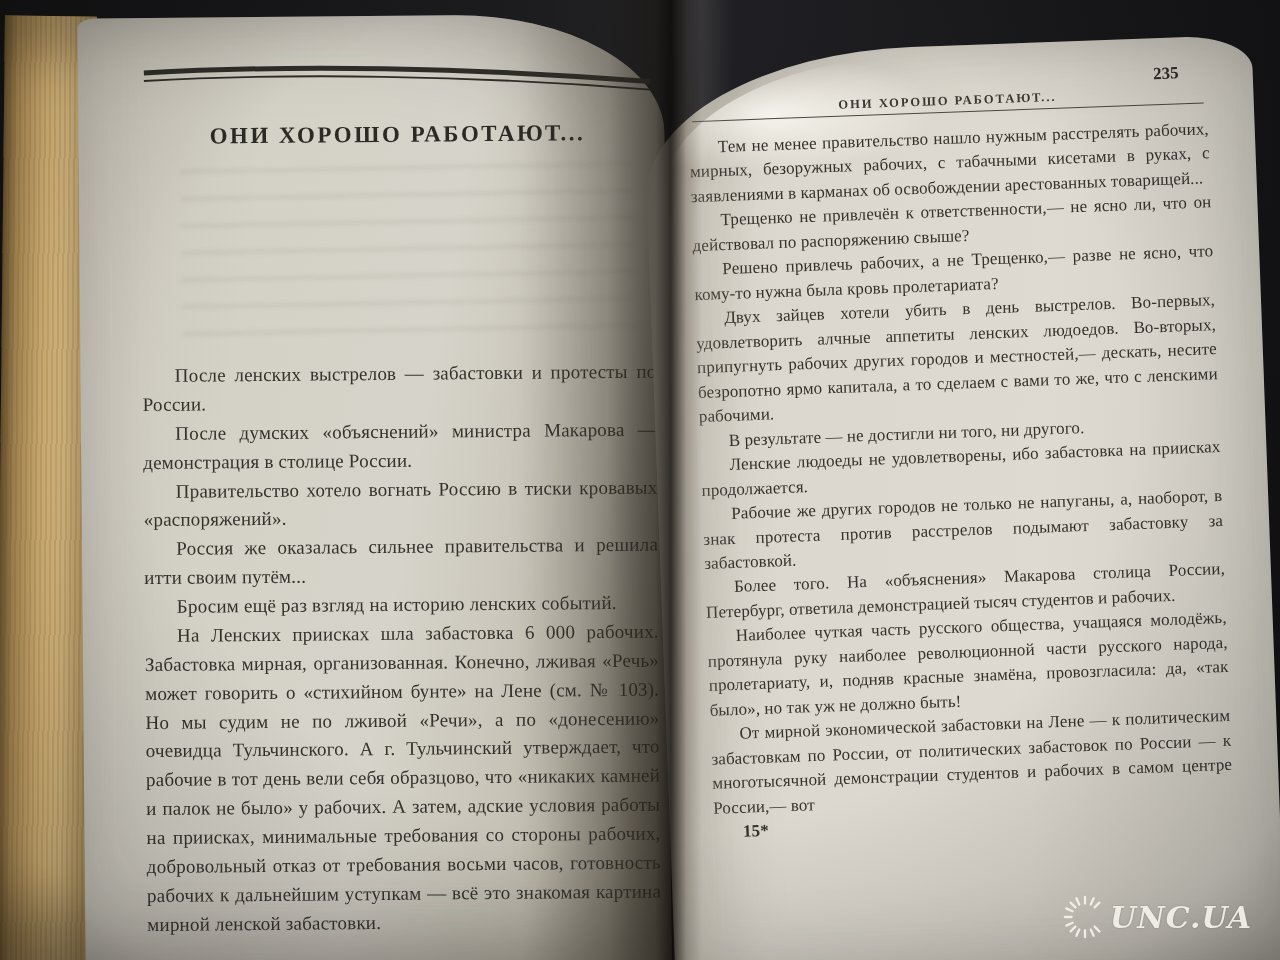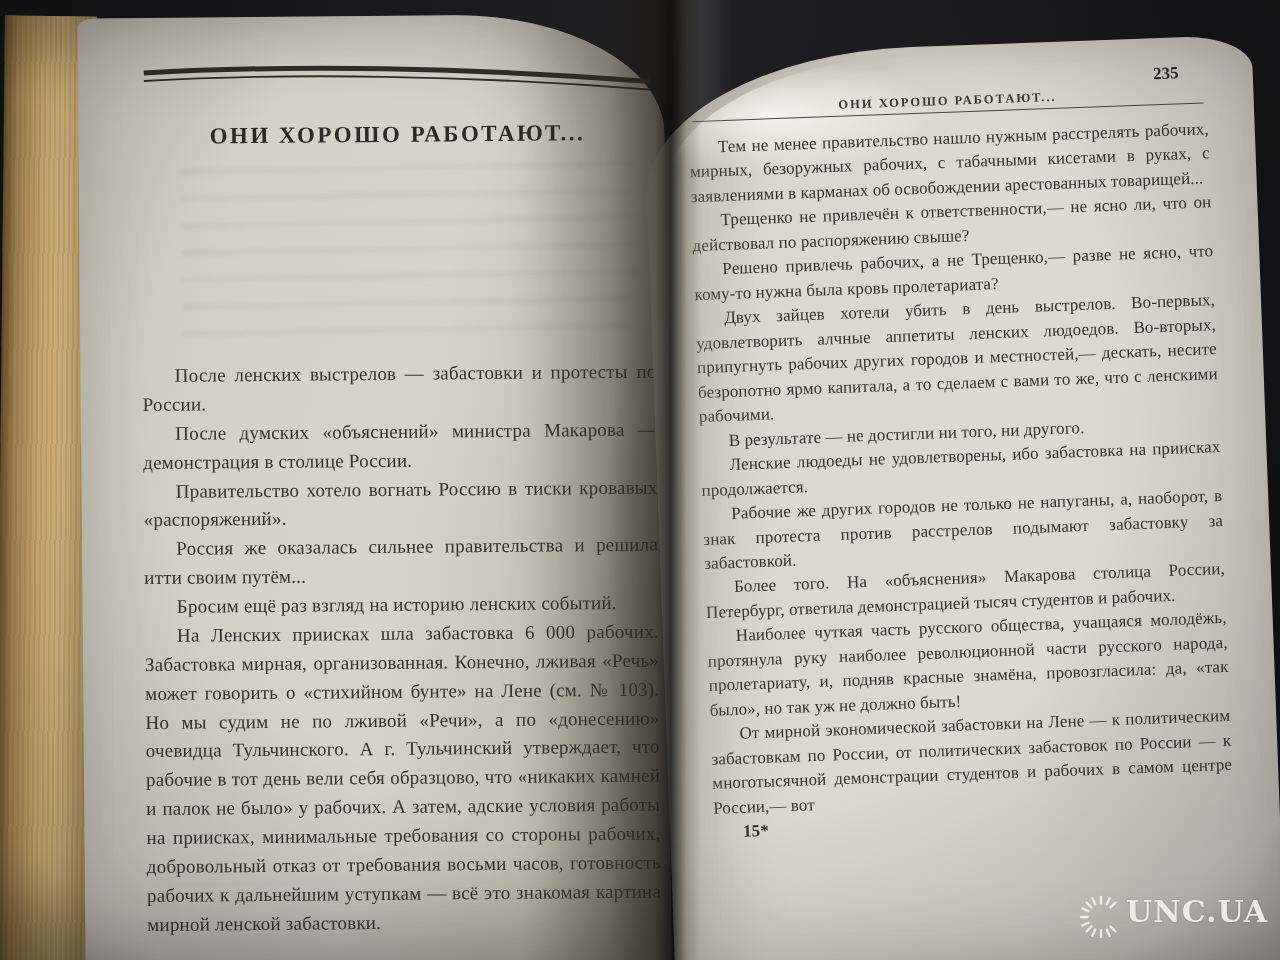--- a/index.html
+++ b/index.html
@@ -53,22 +53,22 @@
   
   .gutter{position:absolute;left:520px;top:0;width:260px;height:960px;pointer-events:none;
     background:linear-gradient(90deg,
       rgba(0,0,0,0) 0%, rgba(40,34,26,.18) 34%, rgba(28,24,18,.50) 52%,
       rgba(14,12,9,.78) 58%, rgba(90,80,66,.25) 64%, rgba(255,252,240,.10) 70%,
       rgba(0,0,0,0) 82%);}
   .vignette{position:absolute;inset:0;pointer-events:none;
     background:radial-gradient(ellipse at 50% 42%, rgba(0,0,0,0) 55%, rgba(10,9,7,.18) 88%, rgba(8,7,5,.35) 100%);}
 
   
-  .watermark{position:absolute;right:12px;bottom:20px;display:flex;align-items:flex-start;gap:2px;
-    color:#f4f2ea;opacity:.92;}
+  .watermark{position:absolute;right:28px;bottom:20px;display:flex;align-items:center;gap:2px;
+    color:#f4f2ea;opacity:.92;font-style:italic;}
   .wm-text{font-family:"DejaVu Serif",serif;font-weight:bold;font-size:30px;letter-spacing:1px;
     text-shadow:0 0 2px rgba(60,60,55,.4);}
   .wm-icon{width:46px;height:46px;}
 </style>
 </head>
 <body>
 
 <div class="stage">
 
   <div class="fore-edge"></div>

